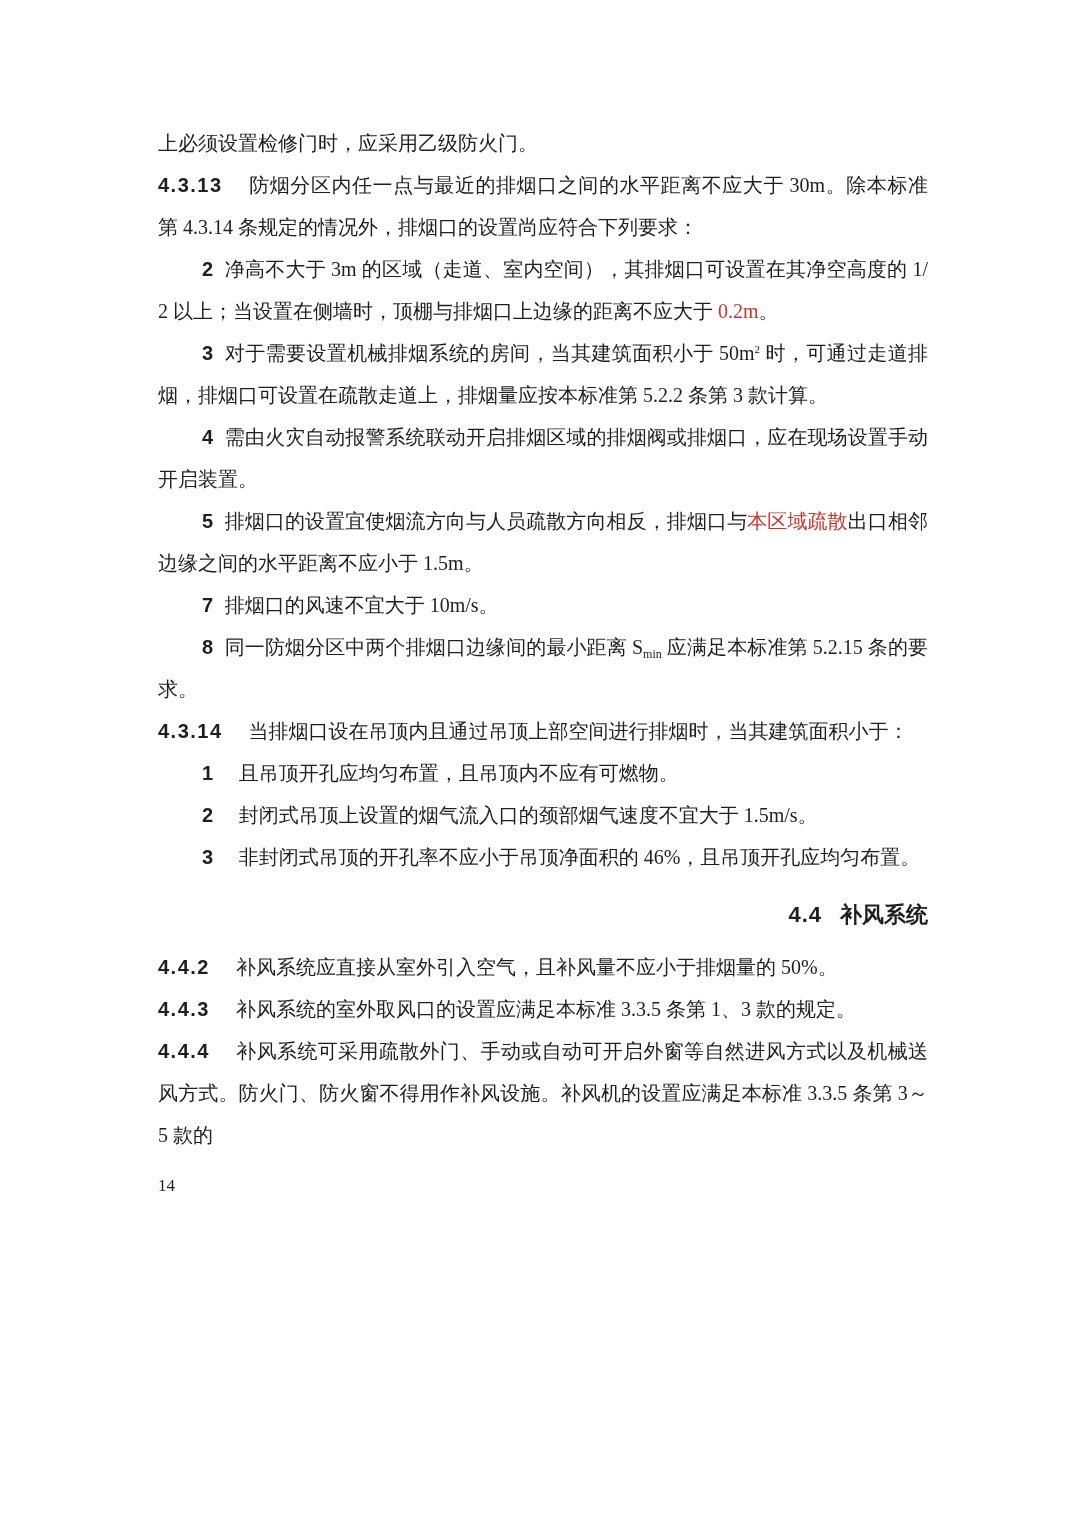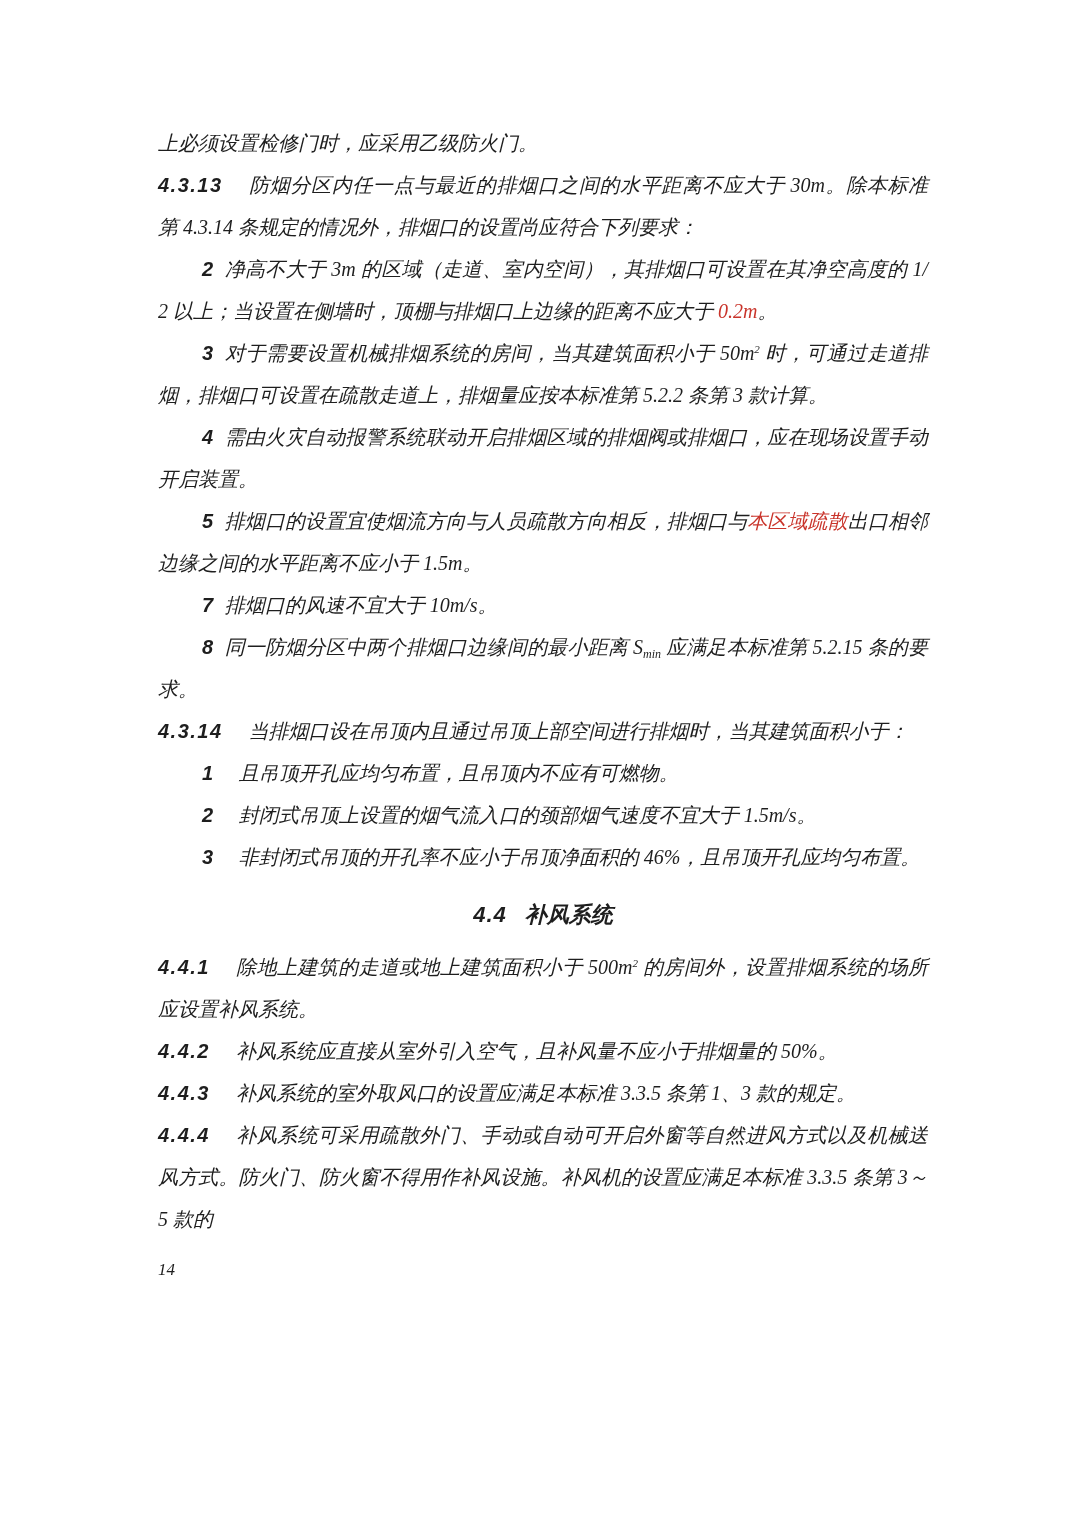--- a/index.html
+++ b/index.html
@@ -10,21 +10,20 @@
   body{
     width:1080px;height:1527px;
     background:#ffffff;
     overflow:hidden;
     font-family:"Liberation Serif","DejaVu Serif",serif;
     color:var(--ink);
   }
   .sheet{
     width:1080px;height:1527px;
     position:relative;
-    font-style:italic;
   }
   .content{
     position:absolute;
     left:158px;top:122px;
     width:770px;
   }
   .para{
     font-size:20px;
     line-height:42px;
     text-align:justify;
@@ -37,21 +36,21 @@
   .para.item2{text-indent:2.2em;}
   .num{
     font-family:"Liberation Sans","DejaVu Sans",sans-serif;
     font-weight:bold;
     letter-spacing:1.5px;
   }
   .clause > .num{margin-right:26px;}
   .item  > .num{margin-right:10px;}
   .item2 > .num{margin-right:24px;}
   .para.heading{
-    text-align:center;
+    text-align:right;
     text-indent:0;
     font-family:"Liberation Sans","DejaVu Sans",sans-serif;
     font-weight:bold;
     font-size:22px;
     margin:16px 0 10px 0;
   }
   .heading > .num{margin-right:18px;letter-spacing:1px;}
   .plain{}
   .red{color:var(--red);}
   .sup{font-size:11px;position:relative;top:-7px;line-height:0;}
@@ -77,19 +76,18 @@
       <div class="para item"><span class="num">3</span><span class="plain">对于需要设置机械排烟系统的房间，当其建筑面积小于 50m</span><span class="sup">2</span><span class="plain"> 时，可通过走道排烟，排烟口可设置在疏散走道上，排烟量应按本标准第 5.2.2 条第 3 款计算。</span></div>
       <div class="para item"><span class="num">4</span><span class="plain">需由火灾自动报警系统联动开启排烟区域的排烟阀或排烟口，应在现场设置手动开启装置。</span></div>
       <div class="para item"><span class="num">5</span><span class="plain">排烟口的设置宜使烟流方向与人员疏散方向相反，排烟口与</span><span class="red">本区域疏散</span><span class="plain">出口相邻边缘之间的水平距离不应小于 1.5m。</span></div>
       <div class="para item"><span class="num">7</span><span class="plain">排烟口的风速不宜大于 10m/s。</span></div>
       <div class="para item"><span class="num">8</span><span class="plain">同一防烟分区中两个排烟口边缘间的最小距离 S</span><span class="sub">min</span><span class="plain"> 应满足本标准第 5.2.15 条的要求。</span></div>
       <div class="para clause"><span class="num">4.3.14</span><span class="plain">当排烟口设在吊顶内且通过吊顶上部空间进行排烟时，当其建筑面积小于：</span></div>
       <div class="para item2"><span class="num">1</span><span class="plain">且吊顶开孔应均匀布置，且吊顶内不应有可燃物。</span></div>
       <div class="para item2"><span class="num">2</span><span class="plain">封闭式吊顶上设置的烟气流入口的颈部烟气速度不宜大于 1.5m/s。</span></div>
       <div class="para item2"><span class="num">3</span><span class="plain">非封闭式吊顶的开孔率不应小于吊顶净面积的 46%，且吊顶开孔应均匀布置。</span></div>
       <div class="para heading"><span class="num">4.4</span><span class="plain">补风系统</span></div>
-      <div class="para clause"><span class="num">4.4.1</span><span class="plain">除地上建筑的走道或地上建筑面积小于 500m</span><span class="sup">2</span><span class="plain"> 的房间外，设置排烟系统的场所应设置补风系统。</span></div>
       <div class="para clause"><span class="num">4.4.2</span><span class="plain">补风系统应直接从室外引入空气，且补风量不应小于排烟量的 50%。</span></div>
       <div class="para clause"><span class="num">4.4.3</span><span class="plain">补风系统的室外取风口的设置应满足本标准 3.3.5 条第 1、3 款的规定。</span></div>
       <div class="para clause"><span class="num">4.4.4</span><span class="plain">补风系统可采用疏散外门、手动或自动可开启外窗等自然进风方式以及机械送风方式。防火门、防火窗不得用作补风设施。补风机的设置应满足本标准 3.3.5 条第 3～5 款的</span></div>
       <div class="page-footer">14</div>
   </div>
 </div>
 
 </body></html>

